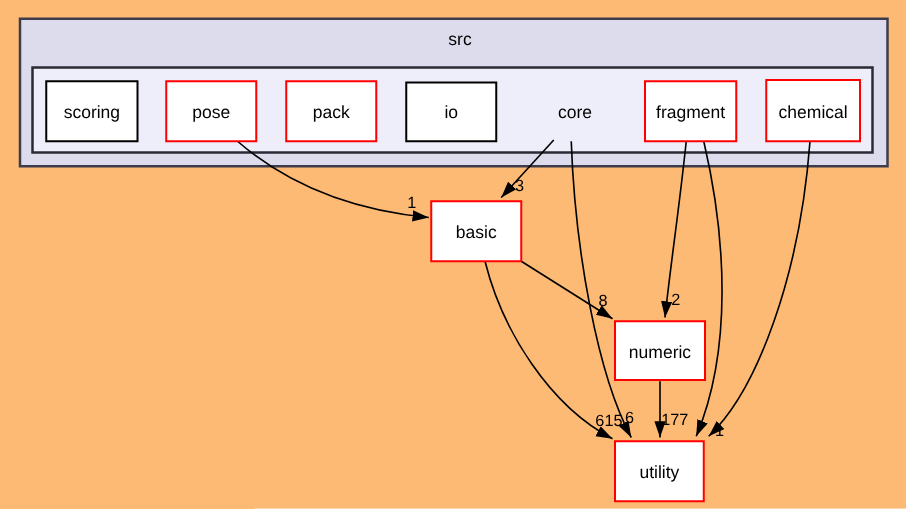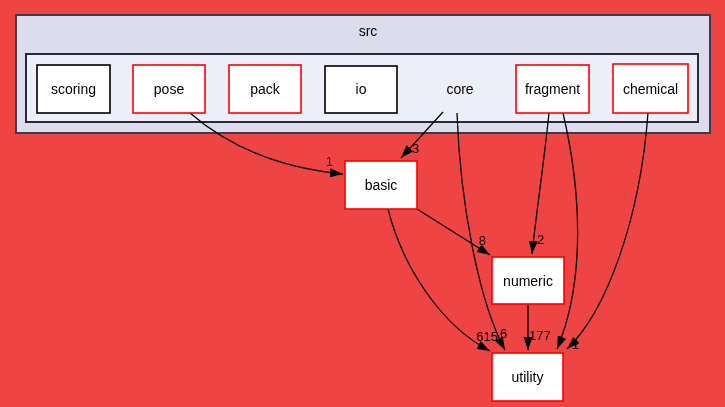--- a/index.html
+++ b/index.html
@@ -1,17 +1,17 @@
 <!DOCTYPE html>
 <html><head>
 <meta charset="utf-8">
 <style>
   html,body{margin:0;padding:0;background:#ffffff;}
   body{font-family:"Liberation Sans",sans-serif;}
-  .stage{width:725px;height:407px;position:relative;background:#ef4444;}
+  .stage{width:725px;height:407px;position:relative;background:#fdba74;}
   svg{display:block;}
   .node-label{font-family:"Liberation Sans",sans-serif;font-size:14px;fill:#000000;}
   .edge-count{font-family:"Liberation Sans",sans-serif;font-size:13px;fill:#000000;}
   .cluster-title{font-family:"Liberation Sans",sans-serif;font-size:14px;fill:#000000;}
   .edge{fill:none;stroke:#000000;stroke-width:1.3;}
   .node-rect{fill:#ffffff;stroke-width:1.6;}
   .node-rect.red{stroke:#ff0000;}
   .node-rect.plain{stroke:#000000;}
   g[data-interactable="true"]{cursor:pointer;}
 </style>

